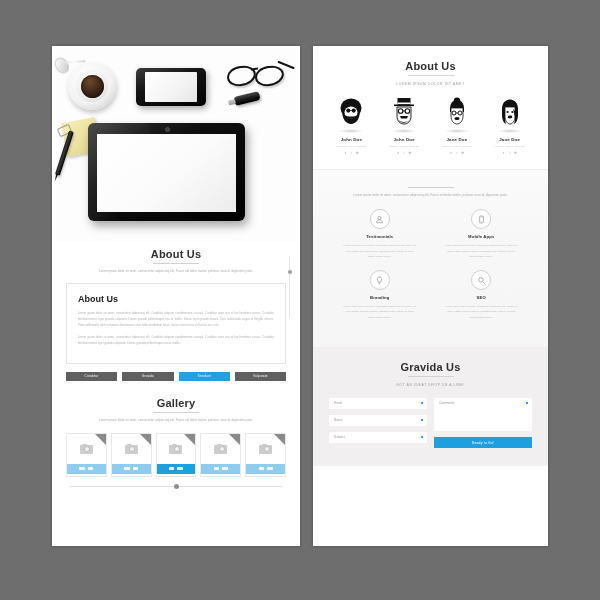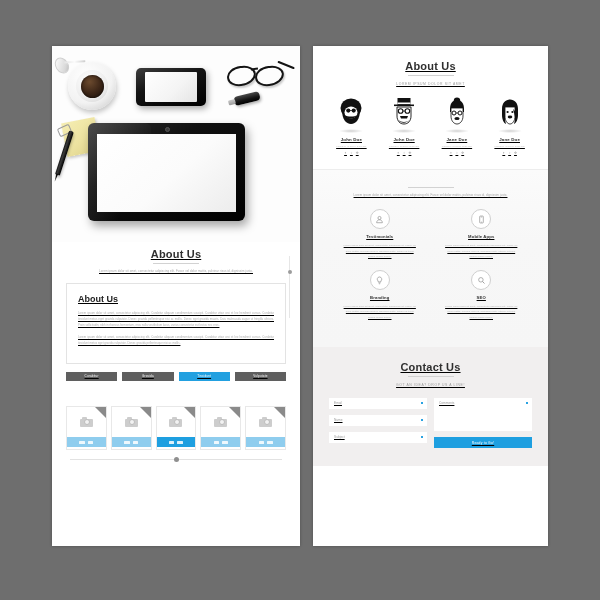--- a/index.html
+++ b/index.html
@@ -17,21 +17,20 @@
     height: 600px;
     background: #6e6e6e;
   }
 
   
   .page {
     position: absolute;
     background: #ffffff;
     overflow: hidden;
     box-shadow: 0 0 3px rgba(0,0,0,0.28);
-    text-decoration: underline;
   }
   #page-left  { left: 52px;  top: 46px; width: 248px; height: 500px; }
   #page-right { left: 313px; top: 46px; width: 235px; height: 500px; }
 
   
   .hero {
     position: relative;
     height: 196px;
     background: #fdfdfd;
   }
@@ -365,20 +364,25 @@
     </div>
 
     <div class="btn-row">
       <div class="lbtn">Curabitur</div>
       <div class="lbtn">Gravida</div>
       <div class="lbtn active">Tincidunt</div>
       <div class="lbtn">Vulputate</div>
     </div>
 
     <div class="gallery">
+      <div class="sec-head">
+        <div class="sec-title">Gallery</div>
+        <div class="sec-rule"></div>
+        <div class="sec-sub">Lorem ipsum dolor sit amet, consectetur adipiscing elit. Fusce vel dolor mattis, pulvinar risus id, dignissim justo.</div>
+      </div>
       <div class="cards">
         <div class="card">
           <div class="card-body">
             <div class="corner">
                 <div class="corner-mag"></div>
               </div>
             <div class="cam-icon">
               <div class="cam-top"></div>
                 <div class="cam-body"></div>
                 <div class="cam-lens"></div>
@@ -614,21 +618,21 @@
           </div>
           <div class="svc-name">SEO</div>
           <div class="svc-desc">Lorem ipsum dolor sit amet, consectetur adipiscing elit. Fusce vel dolor mattis, pulvinar risus id, dignissim justo. Integer id tellus finibus ornare neque.</div>
         </div>
 
       </div>
     </div>
 
     <div class="contact">
       <div class="sec-head">
-        <div class="sec-title">Contact Us</div>
+        <div class="sec-title">Gravida Us</div>
         <div class="sec-rule"></div>
         <div class="sec-sub caps">GOT AN IDEA? DROP US A LINE!</div>
       </div>
       <div class="form-grid">
         <div class="form-col-left">
           <div class="fld">
             <span>Email</span>
             <span class="tick"></span>
           </div>
           <div class="fld">

